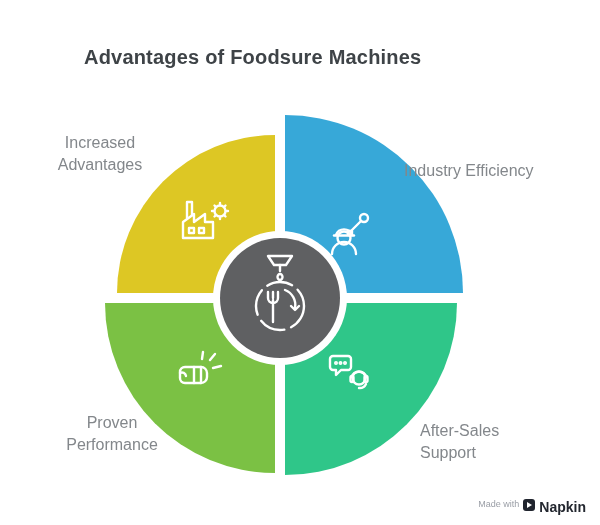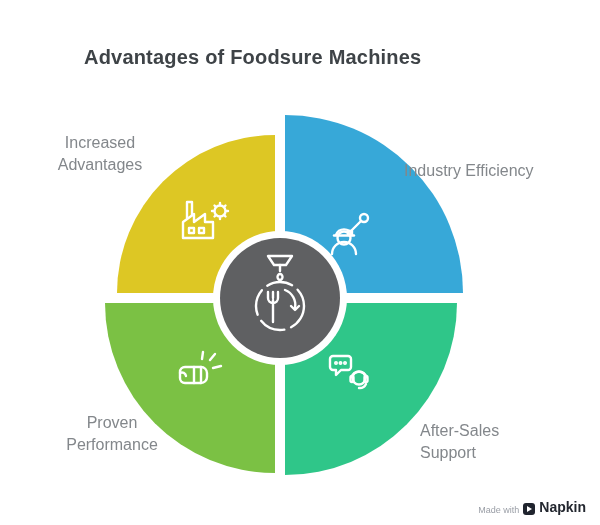--- a/index.html
+++ b/index.html
@@ -14,21 +14,21 @@
   .seg-label{
     position:absolute;color:#83878b;font-size:16px;line-height:22px;
     white-space:pre-line;
   }
   .lbl-tl{left:28px;top:132px;width:144px;text-align:center;}
   .lbl-tr{left:404px;top:160px;width:180px;text-align:left;}
   .lbl-bl{left:40px;top:412px;width:144px;text-align:center;}
   .lbl-br{left:420px;top:420px;width:160px;text-align:left;}
   .diagram{position:absolute;left:0;top:0;}
   .watermark{
-    position:absolute;right:14px;bottom:10px;display:flex;align-items:flex-end;gap:4px;
+    position:absolute;right:14px;bottom:10px;display:flex;align-items:flex-start;gap:4px;
   }
   .wm-prefix{font-size:9px;color:#9a9ea6;}
   .wm-badge{
     width:12px;height:12px;background:#20242e;border-radius:3px;
     display:flex;align-items:center;justify-content:center;
   }
   .wm-badge .tri{
     width:0;height:0;border-top:3px solid transparent;border-bottom:3px solid transparent;
     border-left:5px solid #ffffff;margin-left:1px;
   }

